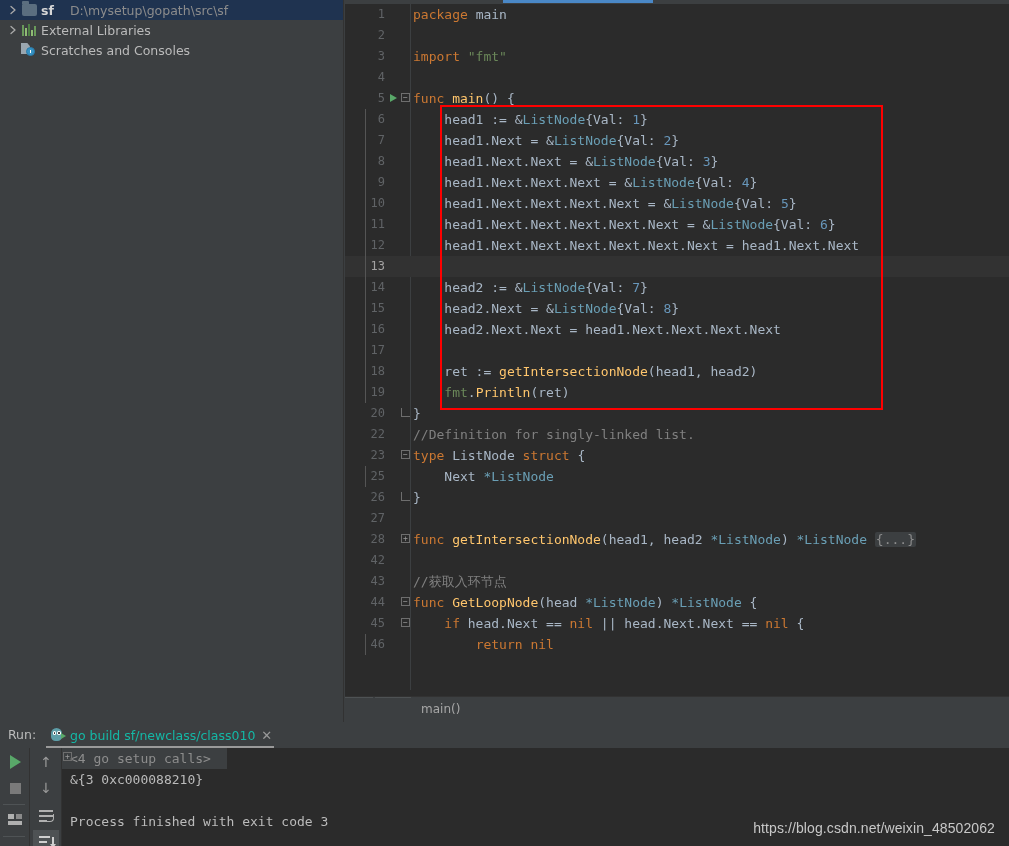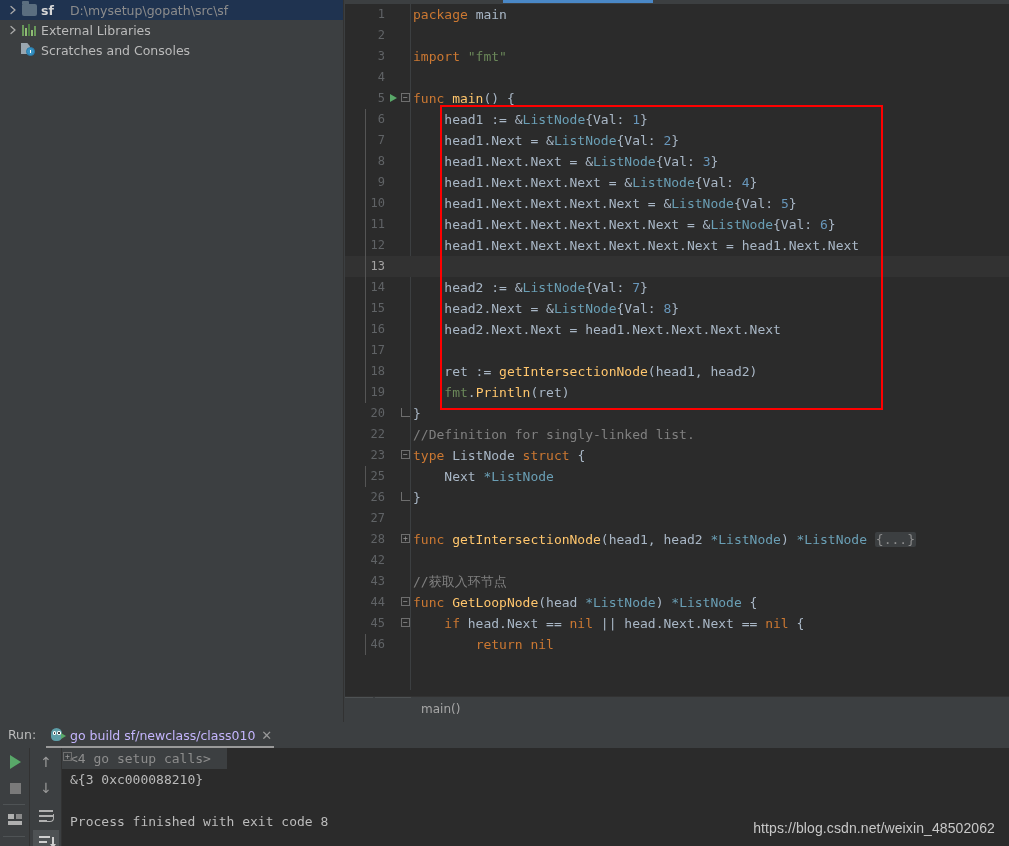--- a/index.html
+++ b/index.html
@@ -297,21 +297,21 @@
   }
   .gopher .pup1{left:3.8px;} .gopher .pup2{left:8.3px;}
   .gopher .tri {
     position:absolute; left:11px; top:5px;
     width:0;height:0;
     border-left:5px solid #59a869;
     border-top:3px solid transparent;
     border-bottom:3px solid transparent;
   }
   .run-tab-label {
-    font-size:12.5px; color:#c4b5fd; white-space:nowrap;text-align:center;
+    font-size:12.5px; color:#14b8a6; white-space:nowrap;text-align:center;
   }
   .tab-close {
     color:#999; font-size:13px; line-height:1;
     font-family:"DejaVu Sans", sans-serif;
   }
   .tab-underline {
     position:absolute;
     left: 46px; top: 24px;
     width: 228px; height: 2px;
     background: #9a9a9a;
@@ -772,19 +772,19 @@
       </div>
     </div>
 
     <div class="console">
       <div style="position:relative;">
         <span class="fold-plus">+</span>
         <div class="console-line folded-line">&lt;4 go setup calls&gt;</div>
       </div>
       <div class="console-line">&amp;{3 0xc000088210}</div>
       <div class="console-line"></div>
-      <div class="console-line">Process finished with exit code 8</div>
+      <div class="console-line">Process finished with exit code 3</div>
     </div>
 
     <div class="watermark">https://blog.csdn.net/weixin_48502062</div>
   </div>
 
 </div>
 
 </body></html>

